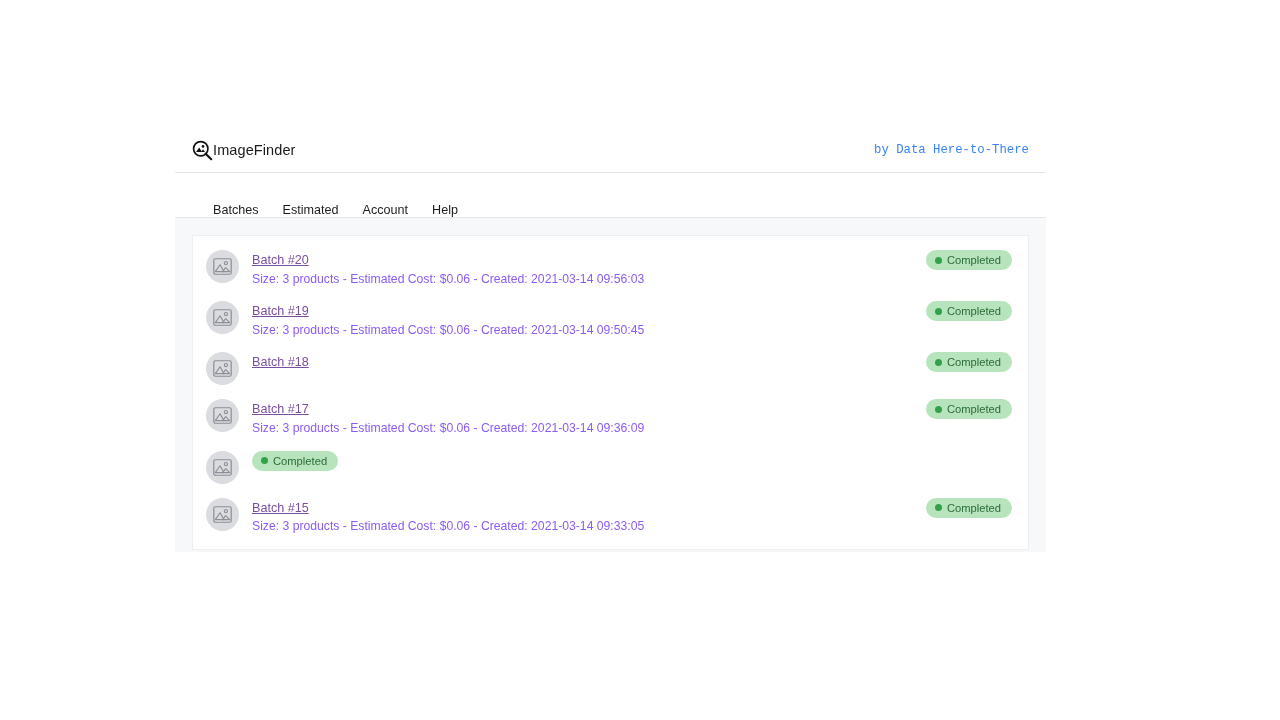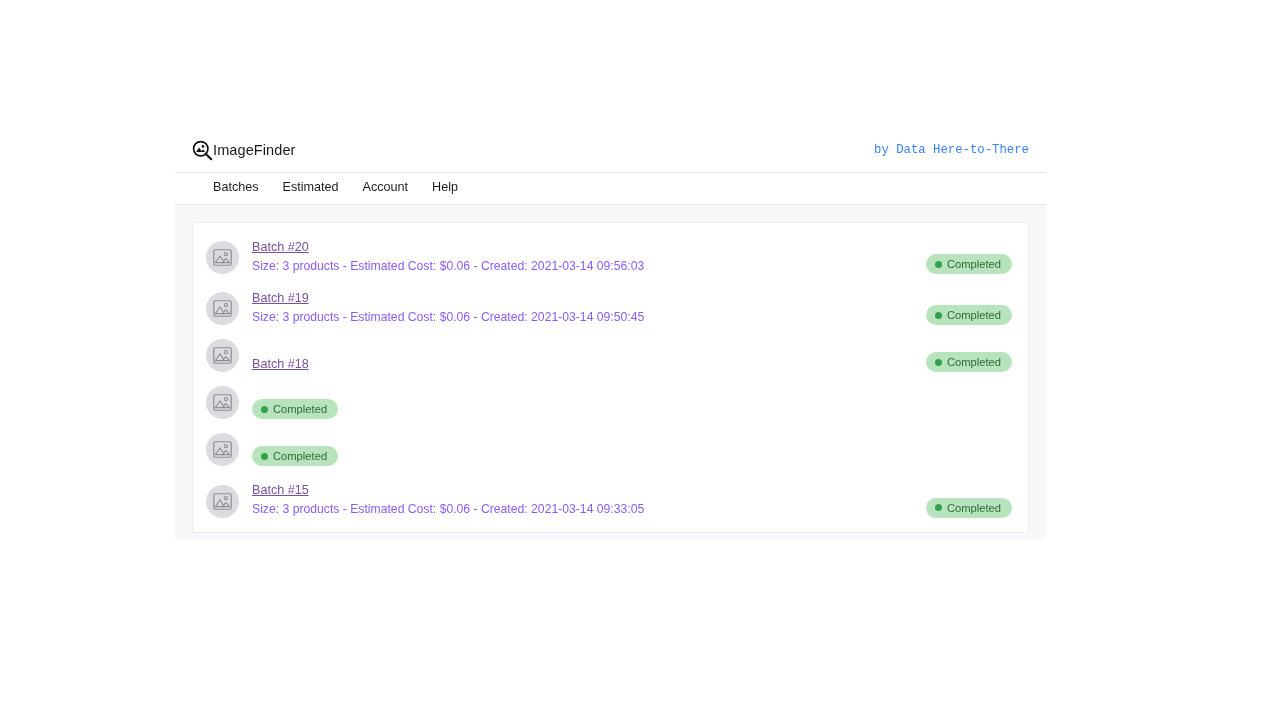--- a/index.html
+++ b/index.html
@@ -58,26 +58,26 @@
   .brand-right {
     margin-left: auto;
     font-size: 12.3px;
     color: #3b82f6;
     line-height: 1;
     font-family: Liberation Mono, monospace;
   }
 
   
   .nav-bar {
-    height: 33px;
+    height: 46px;
     border-top: 1px solid #e3e5e8;
     border-bottom: 1px solid #e3e5e8;
     display: flex;
-    align-items: flex-start;
-    padding: 8px 17px;
+    align-items: flex-end;
+    padding: 0 17px;
     box-sizing: border-box;
     background: #ffffff;
   }
   .nav-item {
     font-size: 12.6px;
     color: #1e1e1e;
     padding: 0 12px;
     line-height: 1;
     cursor: pointer;
     white-space: nowrap;
@@ -98,21 +98,21 @@
   .list-card {
     background: #ffffff;
     border: 1px solid #eceef0;
     width: 837px;
     box-sizing: border-box;
     padding: 7px 0 7px 0;
   }
 
   .batch-row {
     display: flex;
-    align-items: flex-end;
+    align-items: flex-start;
     padding: 7px 16px 7px 13px;
     box-sizing: border-box;
     min-height: 38px;
   }
 
   .thumb {
     width: 33px;
     height: 33px;
     border-radius: 50%;
     background: #dadce0;
@@ -257,20 +257,24 @@
 
         <div class="batch-row">
           <div class="thumb">
             <svg width="19" height="17" viewBox="0 0 20 18" aria-hidden="true">
               <rect x="0.8" y="0.8" width="18.4" height="16.4" rx="1.6" fill="none" stroke="#8c9096" stroke-width="1.3"></rect>
               <circle cx="13.6" cy="5.4" r="1.7" fill="none" stroke="#8c9096" stroke-width="1.2"></circle>
               <path d="M2.4 14.4 L7.4 7.2 L11.6 14.4 Z" fill="none" stroke="#8c9096" stroke-width="1.2" stroke-linejoin="round"></path>
               <path d="M10.2 14.4 L13.4 10.2 L17.6 14.4 Z" fill="none" stroke="#8c9096" stroke-width="1.2" stroke-linejoin="round"></path>
             </svg>
           </div>
+          <div class="row-text">
+            <a class="batch-link">Batch #17</a>
+            <div class="batch-meta">Size: 3 products - Estimated Cost: $0.06 - Created: 2021-03-14 09:36:09</div>
+          </div>
           <div class="status-badge">
             <span class="status-dot"></span>
             <span>Completed</span>
           </div>
         </div>
 
         <div class="batch-row">
           <div class="thumb">
             <svg width="19" height="17" viewBox="0 0 20 18" aria-hidden="true">
               <rect x="0.8" y="0.8" width="18.4" height="16.4" rx="1.6" fill="none" stroke="#8c9096" stroke-width="1.3"></rect>

